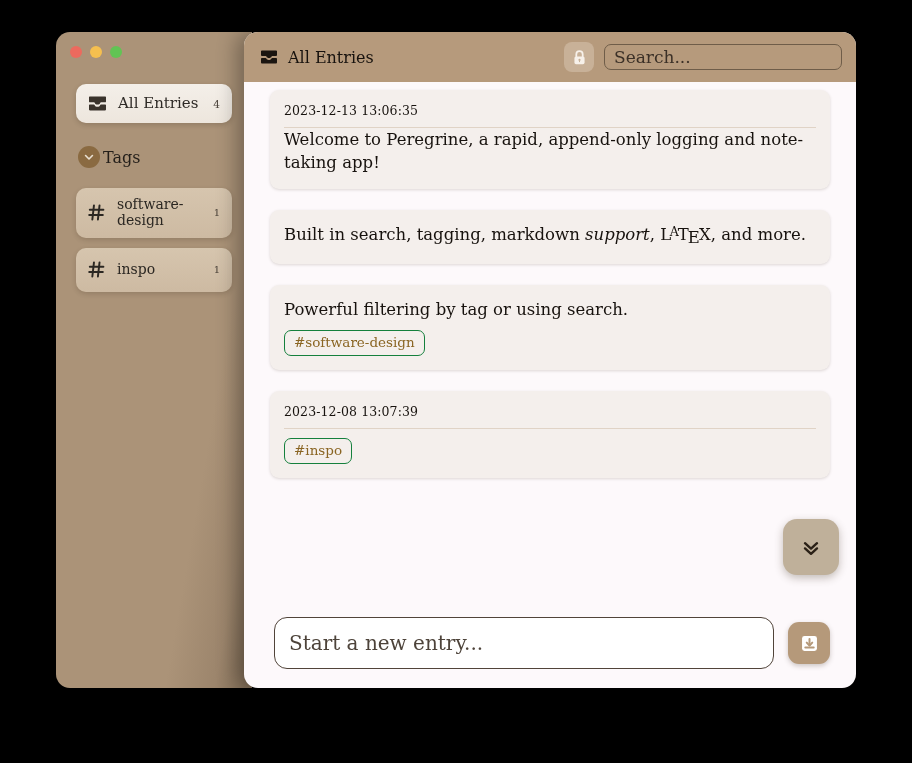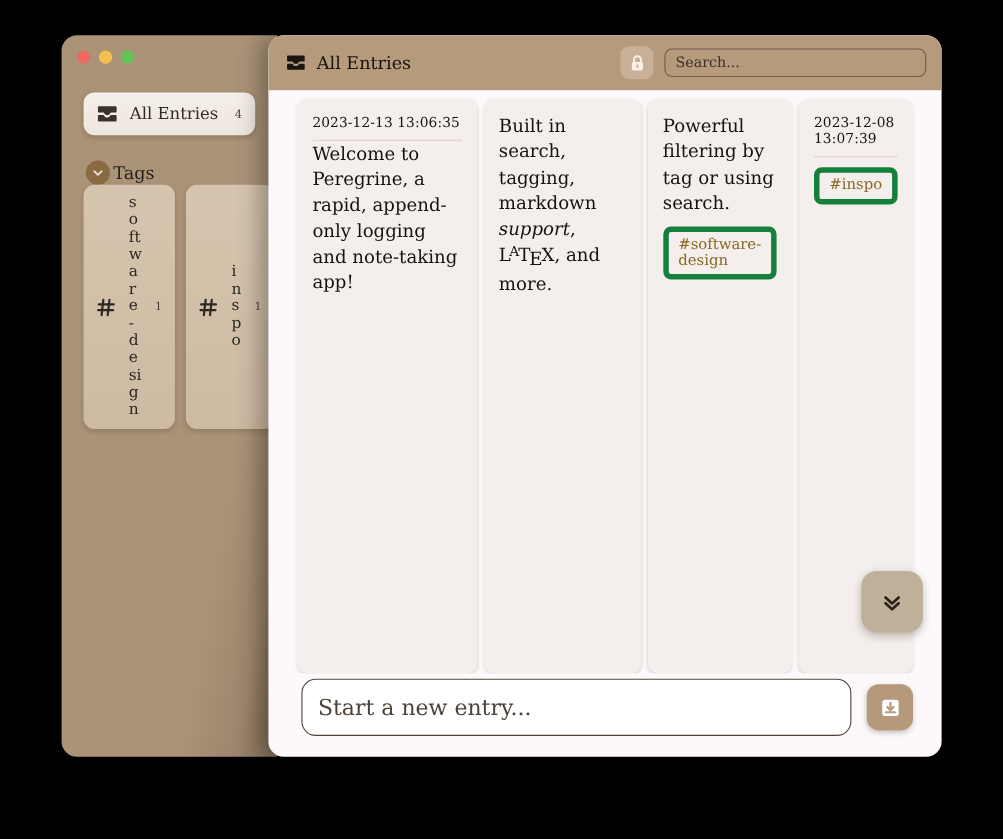--- a/index.html
+++ b/index.html
@@ -90,21 +90,21 @@
     background: #8a6a41;
     display: flex; align-items: center; justify-content: center;
     cursor: pointer;
     flex: 0 0 22px;
   }
   .tags-title {
     font-size: 16px;
     color: #241f1a;
   }
 
-  .tag-list { display: flex; flex-direction: row; gap: 10px; }
+  .tag-list { margin-top: 20px; display: flex; flex-direction: column; gap: 10px; }
 
   .tag-item {
     display: flex;
     align-items: center;
     gap: 12px;
     background: linear-gradient(180deg, #d6c5ae 0%, #cdbaa2 100%);
     border-radius: 10px;
     padding: 9px 12px;
     box-shadow: 0 2px 5px rgba(60,45,30,0.2);
     cursor: pointer;
@@ -161,33 +161,33 @@
     flex: 0 0 30px;
   }
   .search-input {
     width: 238px;
     height: 26px;
     border-radius: 7px;
     border: 1px solid #6f5d49;
     background: transparent;
     padding: 0 9px;
     font-family: "DejaVu Serif", "Liberation Serif", serif;
-    font-size: 13px;
+    font-size: 17px;
     color: #0c4a6e;
     outline: none;
   }
   .search-input::placeholder { color: #3b3027; opacity: 1; }
 
   
   .entries {
     flex: 1;
     padding: 8px 26px 0 26px;
     display: flex;
-    flex-direction: row;
-    gap: 6px;
+    flex-direction: column;
+    gap: 21px;
     overflow: hidden;
   }
 
   .entry {
     background: #f4efec;
     border-radius: 9px;
     padding: 13px 14px 14px 14px;
     box-shadow: 0 1px 3px rgba(80,60,45,0.18);
   }
   .entry-time {
@@ -208,21 +208,21 @@
     text-decoration: underline;
   }
 
   .latex { white-space: nowrap; }
   .latex .a { font-size: 0.76em; vertical-align: 0.33em; margin: 0 -0.08em 0 -0.12em; }
   .latex .e { vertical-align: -0.21em; margin: 0 -0.05em 0 -0.06em; }
 
   .chips { margin-top: 9px; display: flex; gap: 8px; flex-wrap: wrap; }
   .chip {
     display: inline-block;
-    border: 5px solid #15803d;
+    border: 1px solid #15803d;
     border-radius: 7px;
     padding: 4px 9px 5px 9px;
     font-size: 13.5px;
     color: #8a6523;
     cursor: pointer;
     line-height: 1.1;
   }
 
   
   .scroll-btn {

